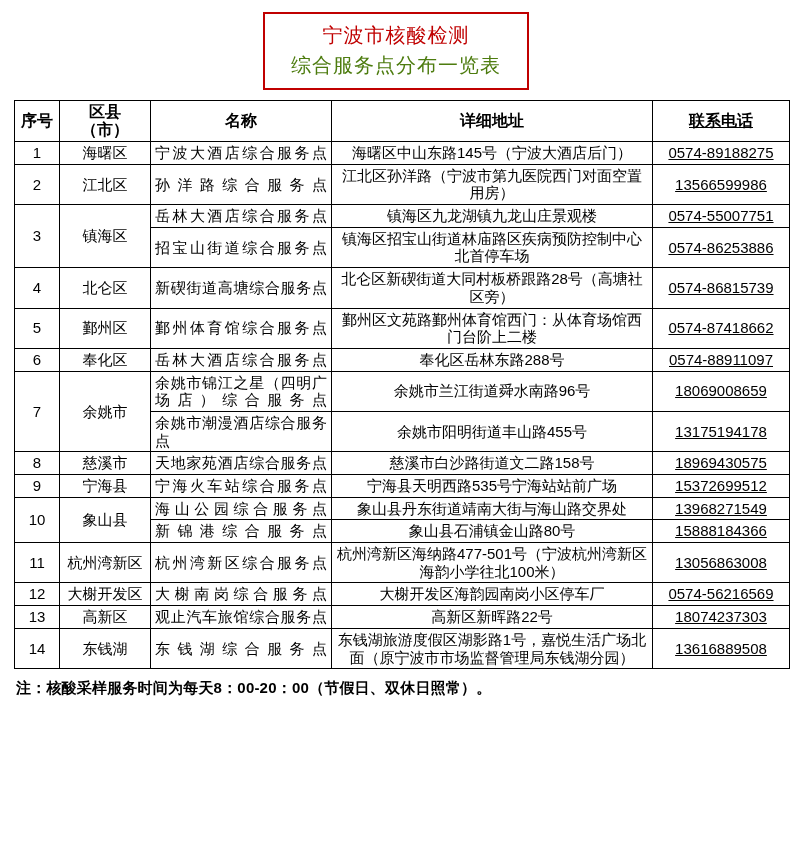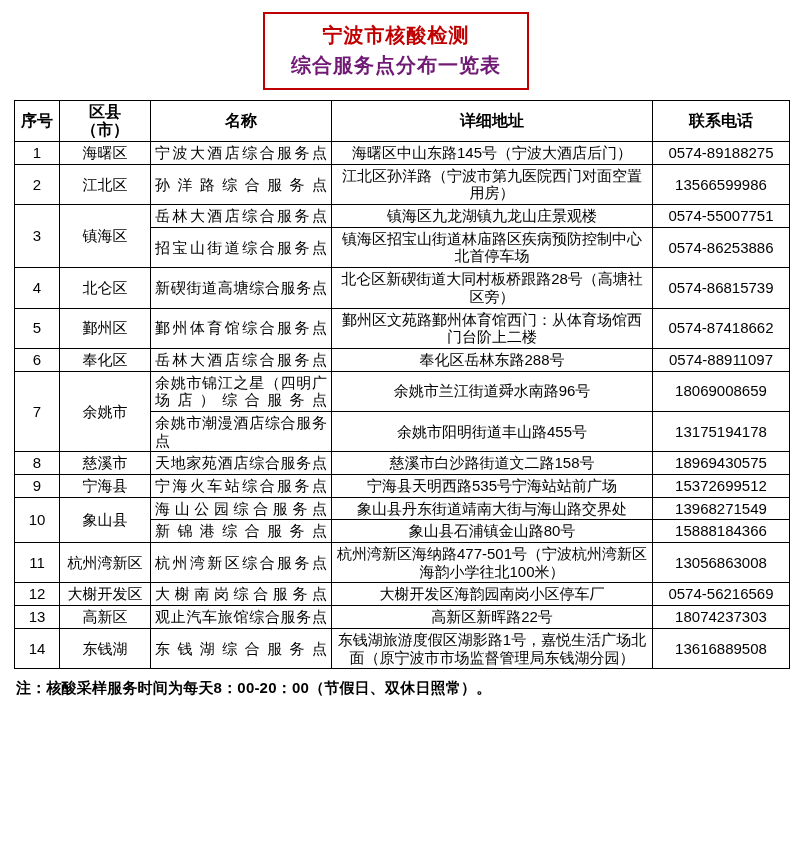--- a/index.html
+++ b/index.html
@@ -28,21 +28,21 @@
   }
   .title-box {
     border: 2px solid #c00000;
     padding: 6px 26px 8px 26px;
     text-align: center;
     line-height: 1.5;
   }
   .title-line {
     color: #c00000;
     font-size: 20px;
-    font-weight: bold;
+    font-weight: normal;
     letter-spacing: 1px;
     white-space: nowrap;
   }
   
   .table-wrap {
     padding: 10px 14px 0 14px;
   }
   table.main {
     border-collapse: collapse;
     width: 764px;
@@ -60,21 +60,21 @@
     font-weight: bold;
     font-size: 16px;
     text-align: center;
     height: 38px;
     padding: 1px 2px;
   }
   .c-idx { width: 40px; text-align: center; }
   .c-dist { width: 86px; text-align: center; }
   .c-name { width: 176px; text-align: left; margin-left: 31px; }
   .c-addr { width: 316px; text-align: center; }
-  .c-tel  { width: 132px; text-align: center; }
+  .c-tel  { width: 132px; text-align: center; text-decoration: underline; }
   .hdr-two-line { line-height: 1.1; }
   td.name-just {
     text-align: justify;
     text-align-last: justify;
   }
   
   .note {
     padding: 10px 16px 0 16px;
     font-size: 15px;
     font-weight: bold;
@@ -82,21 +82,21 @@
   }
 </style>
 </head>
 <body>
 
 <div class="page">
 
   <div class="title-wrap">
     <div class="title-box" style="border-color: rgb(192, 0, 0);">
       <div class="title-line" style="color: rgb(192, 0, 0);">宁波市核酸检测</div>
-      <div class="title-line" style="color: #701a75;">综合服务点分布一览表</div>
+      <div class="title-line" style="color: #4d7c0f;">综合服务点分布一览表</div>
     </div>
   </div>
 
   <div class="table-wrap">
     <table class="main">
       <thead>
         <tr>
           <th class="c-idx">序号</th>
           <th class="c-dist">
             <div class="hdr-two-line">区县</div>

